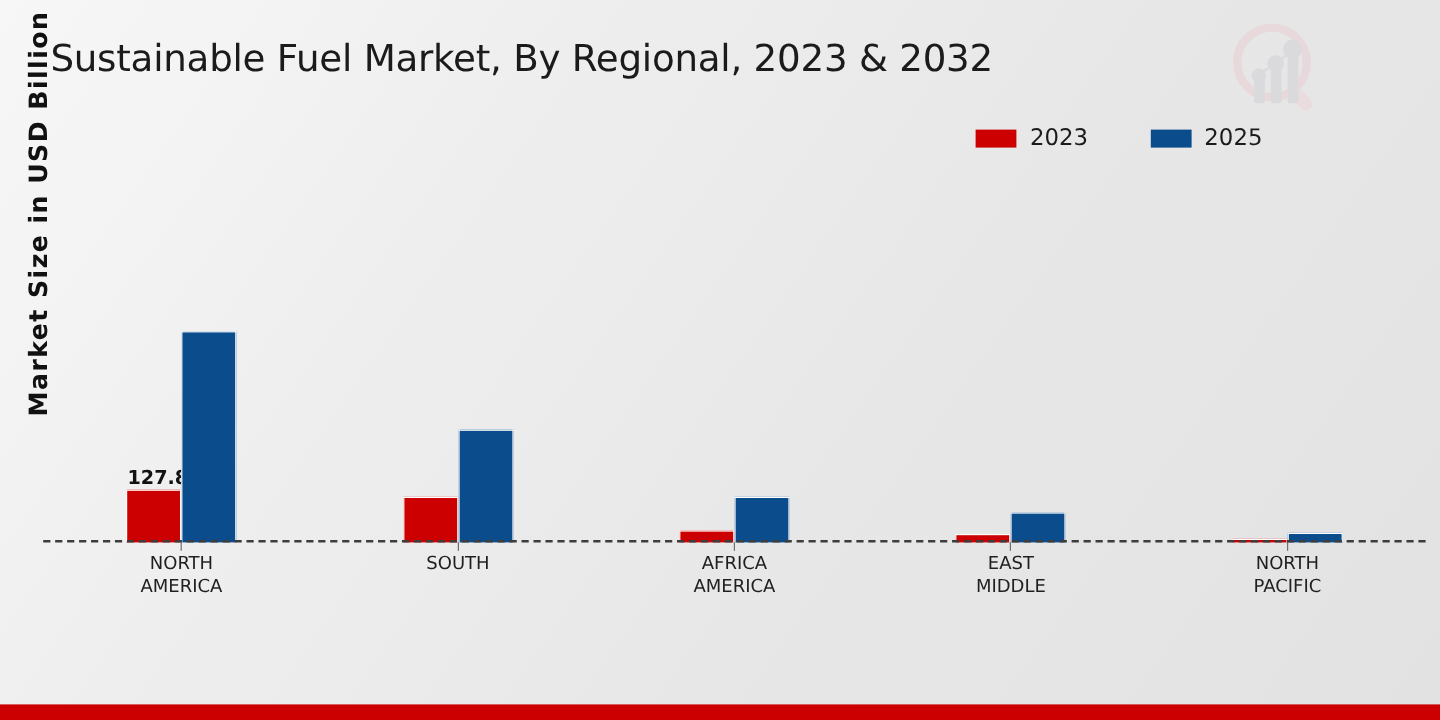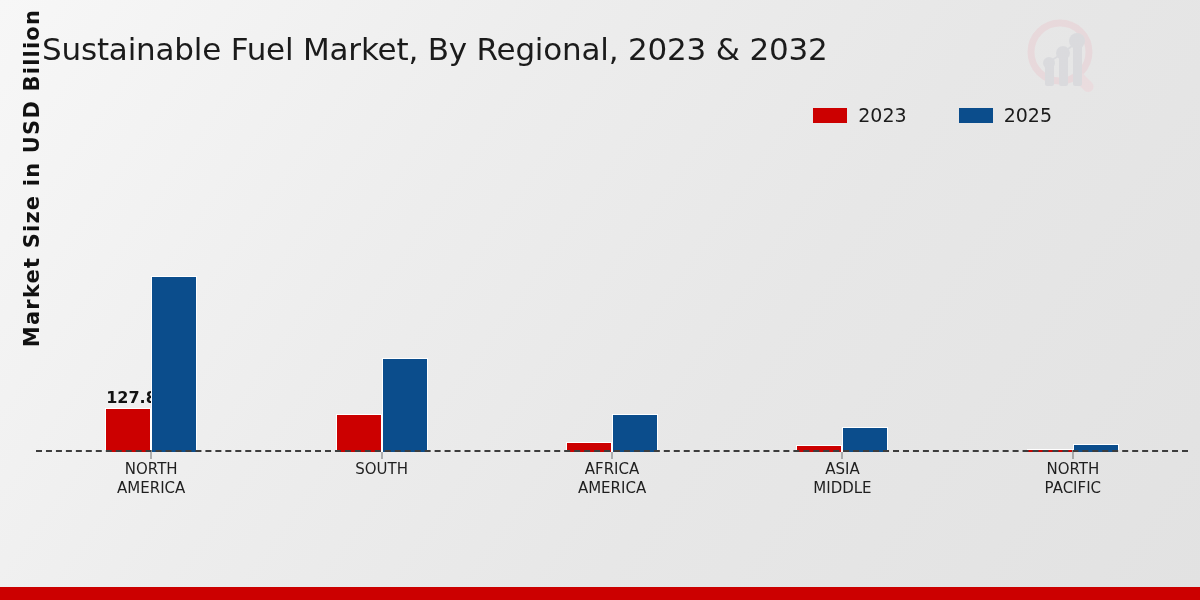--- a/index.html
+++ b/index.html
@@ -274,21 +274,21 @@
       <span>AMERICA</span>
     </div>
     <div class="xlabel">
       <span>SOUTH</span>
     </div>
     <div class="xlabel">
       <span>AFRICA</span>
       <span>AMERICA</span>
     </div>
     <div class="xlabel">
-      <span>ASIA</span>
+      <span>EAST</span>
       <span>MIDDLE</span>
     </div>
     <div class="xlabel">
       <span>NORTH</span>
       <span>PACIFIC</span>
     </div>
   </div>
 
   <div class="footer-bar"></div>
 </div>

